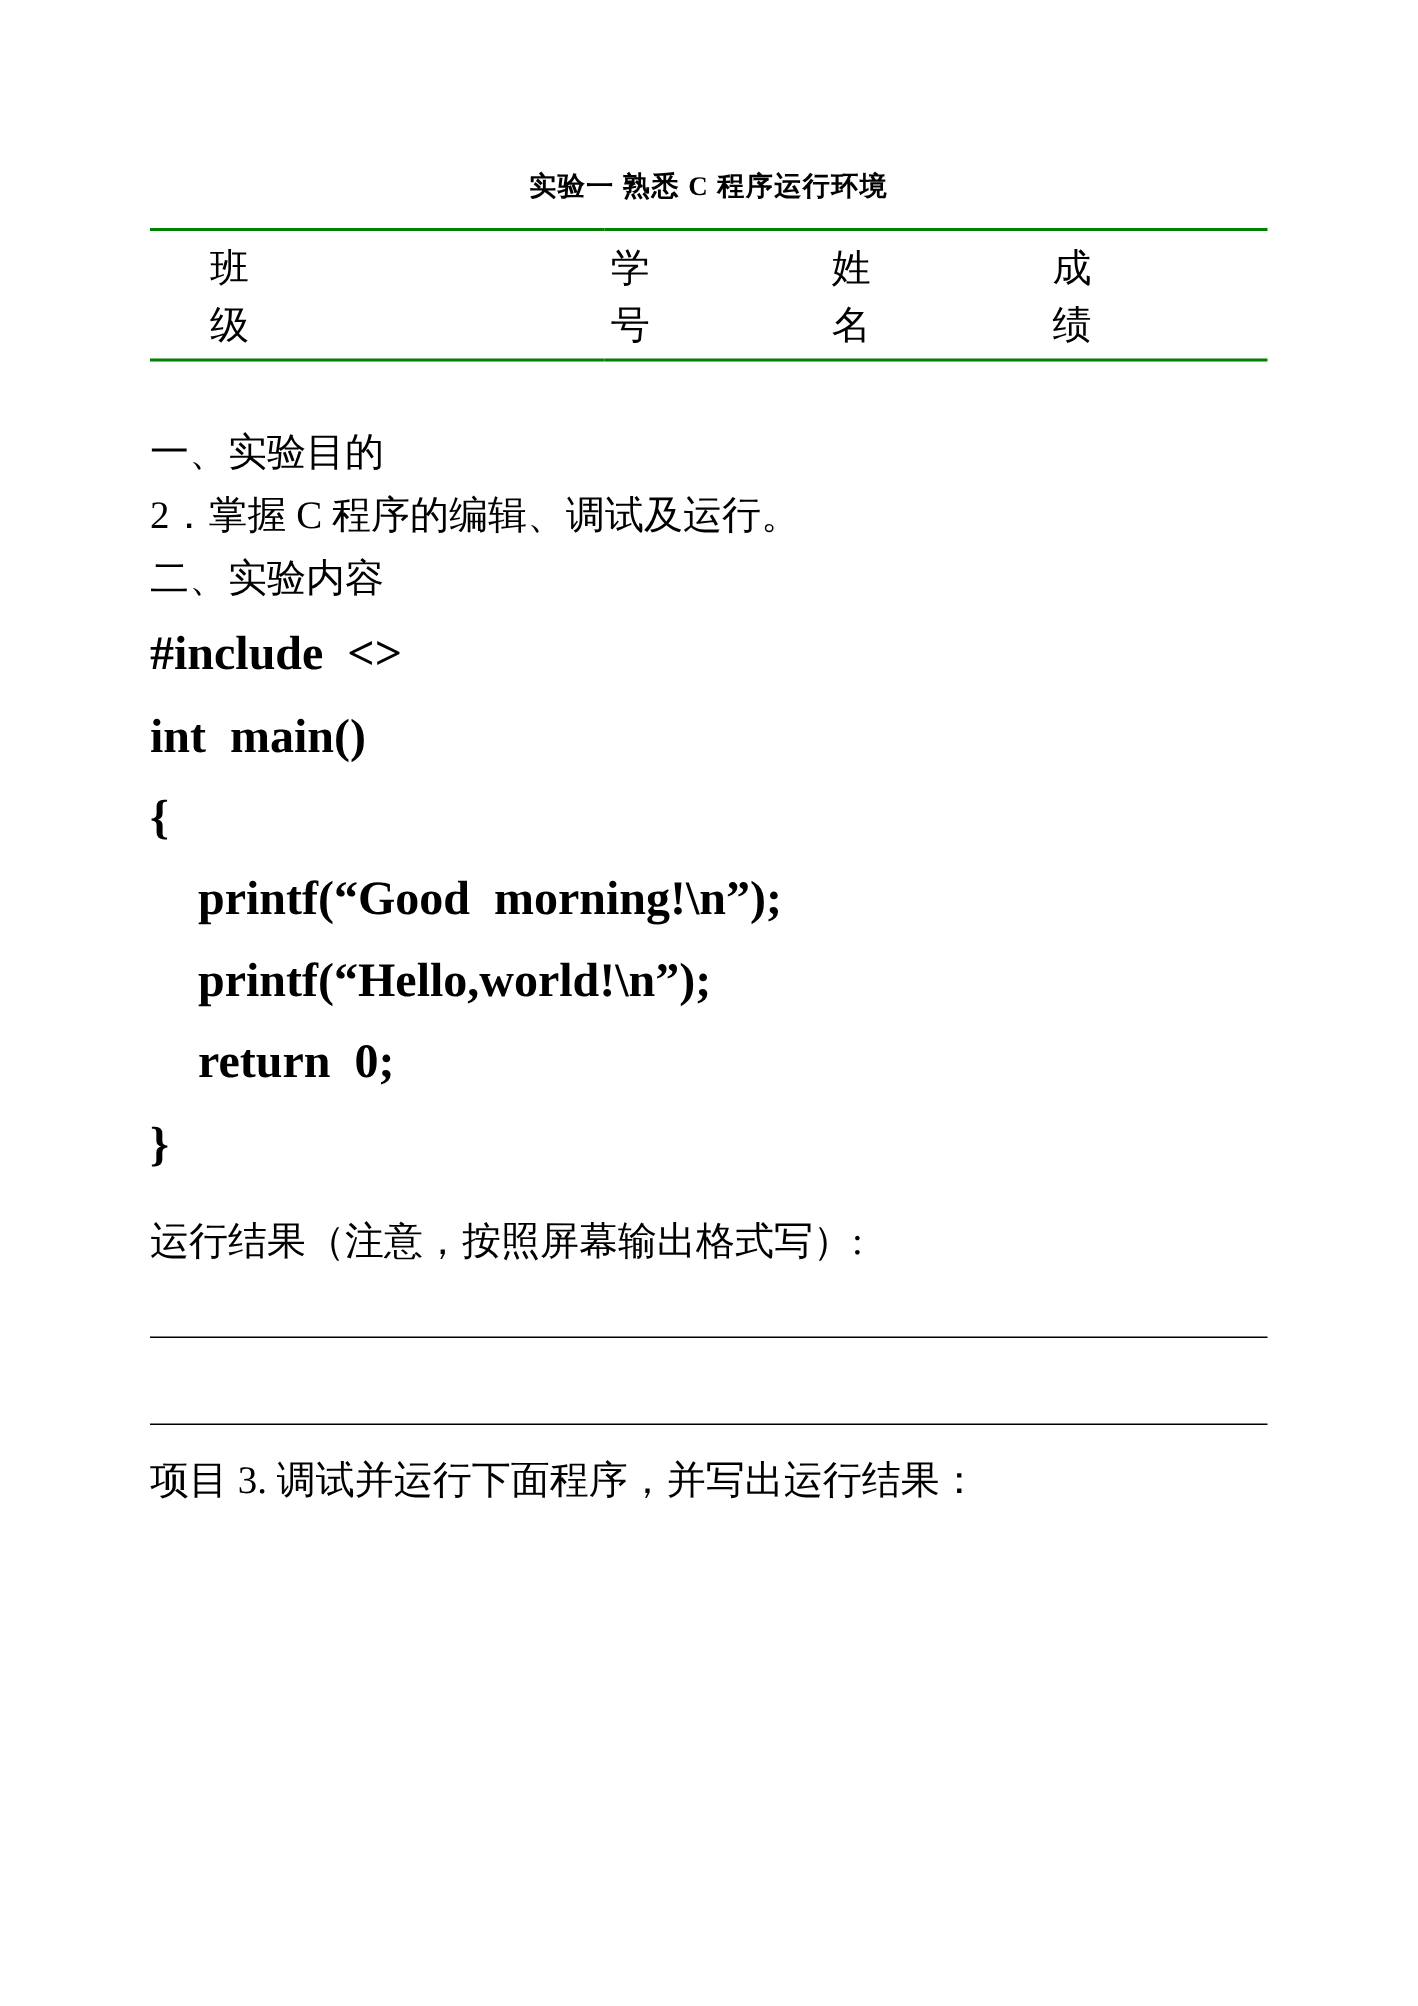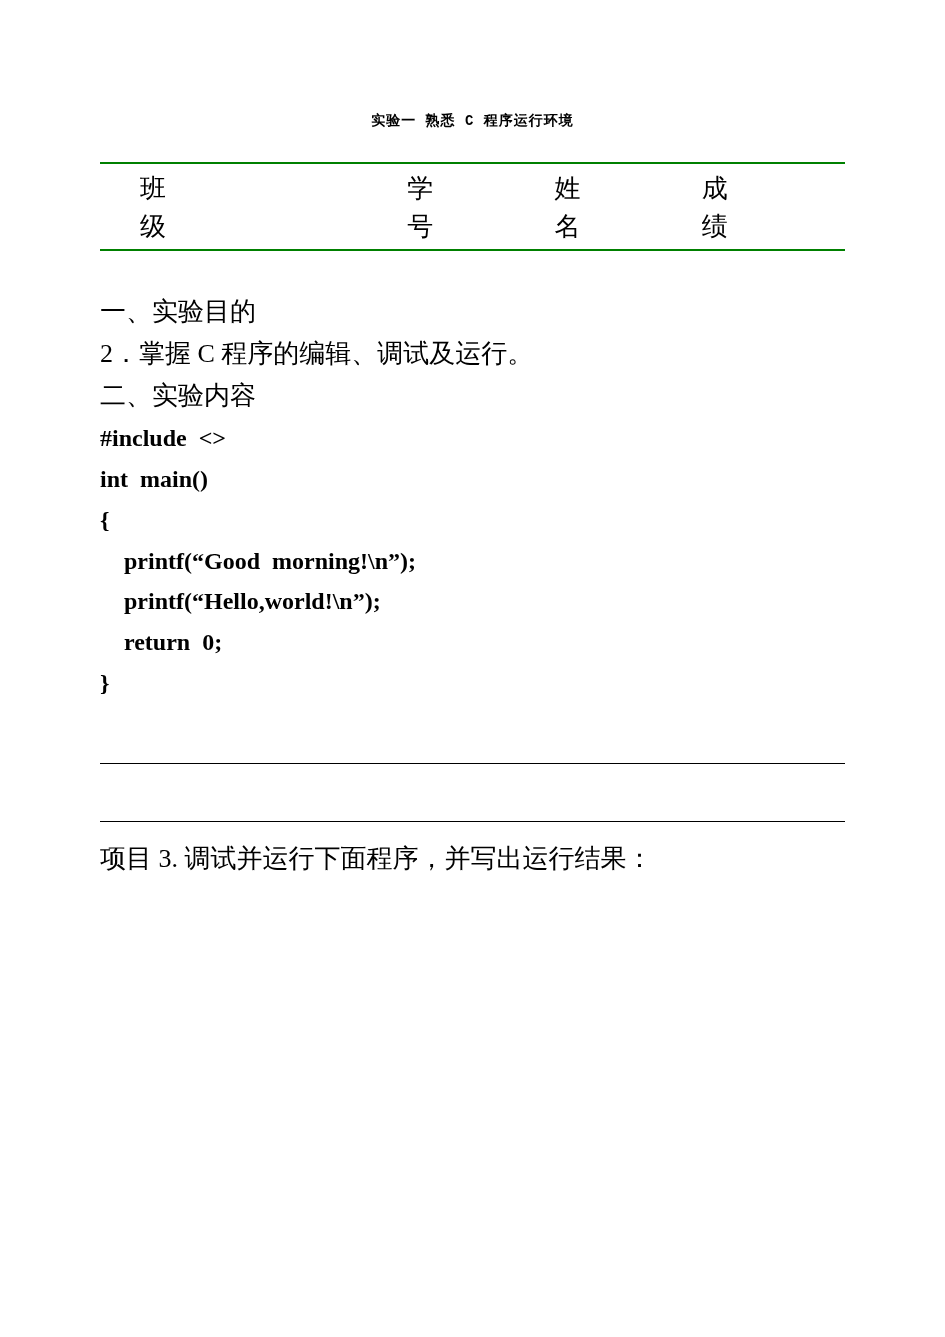--- a/index.html
+++ b/index.html
@@ -5,24 +5,24 @@
     * { margin: 0; padding: 0; box-sizing: border-box; }
     body {
       background: #ffffff;
       font-family: "SimSun", "宋体", serif;
       width: 945px;
       padding: 112px 100px 60px 100px;
       color: #000;
     }
     .title {
       text-align: center;
-      font-family: Liberation Mono, monospace;
+      font-family: Liberation Serif, serif;
       font-weight: bold;
-      font-size: 14px;
-      margin-bottom: 32px;
+      font-size: 18px;
+      margin-bottom: 16px;
       letter-spacing: 1px;
     }
     .info-table {
       width: 100%;
       border-collapse: collapse;
       margin-bottom: 40px;
     }
     .info-table tr:first-child { border-top: 2px solid #008000; }
     .info-table tr:last-child { border-bottom: 2px solid #008000; }
     .info-table tr:first-child td { border-bottom: 1px solid #008000; }
@@ -43,21 +43,21 @@
     .body-text {
       font-size: 26px;
       line-height: 1.60;
       font-family: "SimSun", "宋体", serif;
       margin-top: 24px;
     }
     .body-text p { margin: 0; }
     .code-block {
       font-family: "Times New Roman", Times, serif;
       font-weight: bold;
-      font-size: 24px;
+      font-size: 32px;
       line-height: 1.7;
       margin: 2px 0 18px 0;
       white-space: pre;
     }
     .result-label { margin-top: 14px; }
     .blank-line {
       border-bottom: 1.3px solid #000;
       height: 42px;
       margin-bottom: 16px;
     }
@@ -94,17 +94,18 @@
   <p>二、实验内容</p>
 
   <div class="code-block">#include  &lt;&gt;
 int  main()
 {
     printf(“Good  morning!\n”);
     printf(“Hello,world!\n”);
     return  0;
 }</div>
 
+  <p class="result-label">运行结果（注意，按照屏幕输出格式写）:</p>
   <div class="blank-line first"></div>
   <div class="blank-line"></div>
 
   <p class="project2">项目 3. 调试并运行下面程序，并写出运行结果：</p>
 </div>
 
 </body></html>

